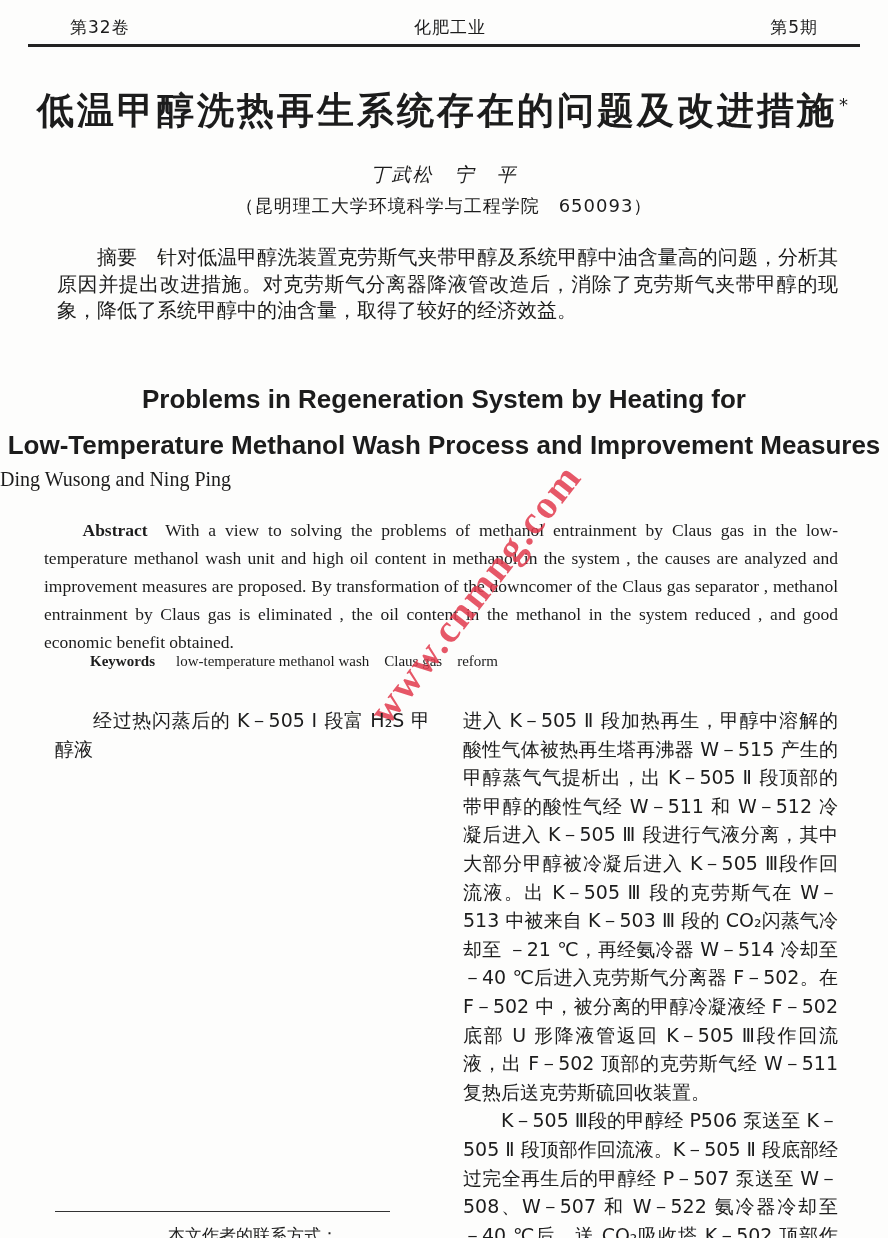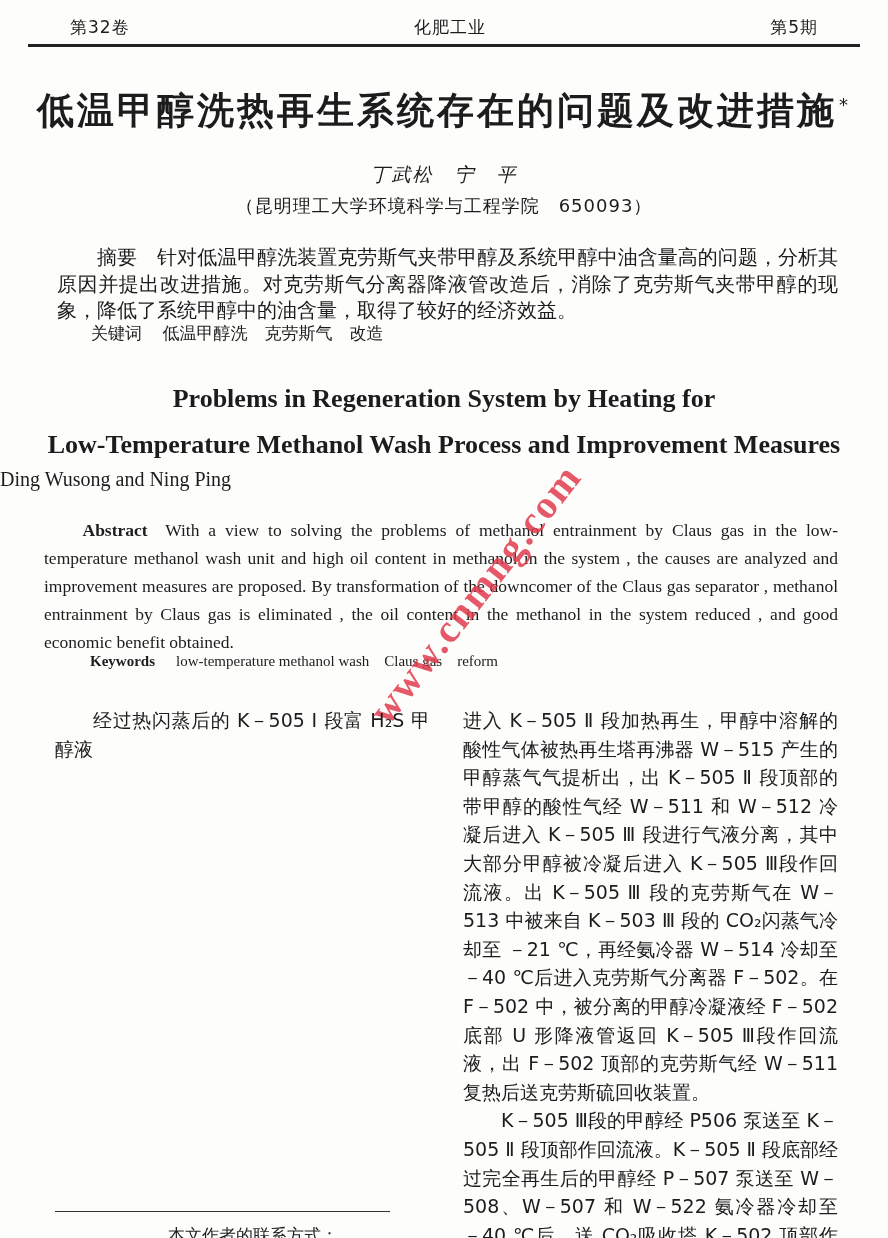--- a/index.html
+++ b/index.html
@@ -46,21 +46,21 @@
   .abs-zh p{margin:0;text-indent:2em;}
   .kw-zh{
     position:absolute;top:322px;left:57px;right:50px;
     font-size:17px;text-indent:2em;
   }
   .kw-zh .kw-label{margin-right:1.2em;}
   
   .title-en{
     position:absolute;top:376px;left:0;right:0;
     text-align:center;
-    font-family:Liberation Serif, serif;
+    font-family:Liberation Sans, sans-serif;
     font-size:26px;font-weight:700;line-height:46px;
   }
   .authors-en{
     position:absolute;top:468px;left:0;right:0;
     font-family:"Liberation Serif","DejaVu Serif",serif;
     font-size:20px;
   }
   .abs-en{
     position:absolute;top:516px;left:44px;right:50px;
     font-family:"Liberation Serif","DejaVu Serif",serif;
@@ -125,23 +125,20 @@
     <span>低温甲醇洗热再生系统存在的问题及改进措施</span><span class="star">*</span>
   </div>
   <div class="authors-zh">丁武松　宁　平</div>
   <div class="affiliation">（昆明理工大学环境科学与工程学院　650093）</div>
 
   <div class="abs-zh">
     <p>
       <span>摘要</span><span>　针对低温甲醇洗装置克劳斯气夹带甲醇及系统甲醇中油含量高的问题，分析其原因并提出改进措施。对克劳斯气分离器降液管改造后，消除了克劳斯气夹带甲醇的现象，降低了系统甲醇中的油含量，取得了较好的经济效益。</span>
     </p>
   </div>
-  <div class="kw-zh">
-    <span class="kw-label">关键词</span><span>低温甲醇洗　克劳斯气　改造</span>
-  </div>
 
   <div class="title-en">
     <div>Problems in Regeneration System by Heating for</div>
     <div>Low-Temperature Methanol Wash Process and Improvement Measures</div>
   </div>
   <div class="authors-en">Ding Wusong and Ning Ping</div>
 
   <div class="abs-en">
     <p>
       <span class="abs-label">Abstract</span><span>With a view to solving the problems of methanol entrainment by Claus gas in the low-temperature methanol wash unit and high oil content in methanol in the system , the causes are analyzed and improvement measures are proposed. By transformation of the downcomer of the Claus gas separator , methanol entrainment by Claus gas is eliminated , the oil content in the methanol in the system reduced , and good economic benefit obtained.</span>

